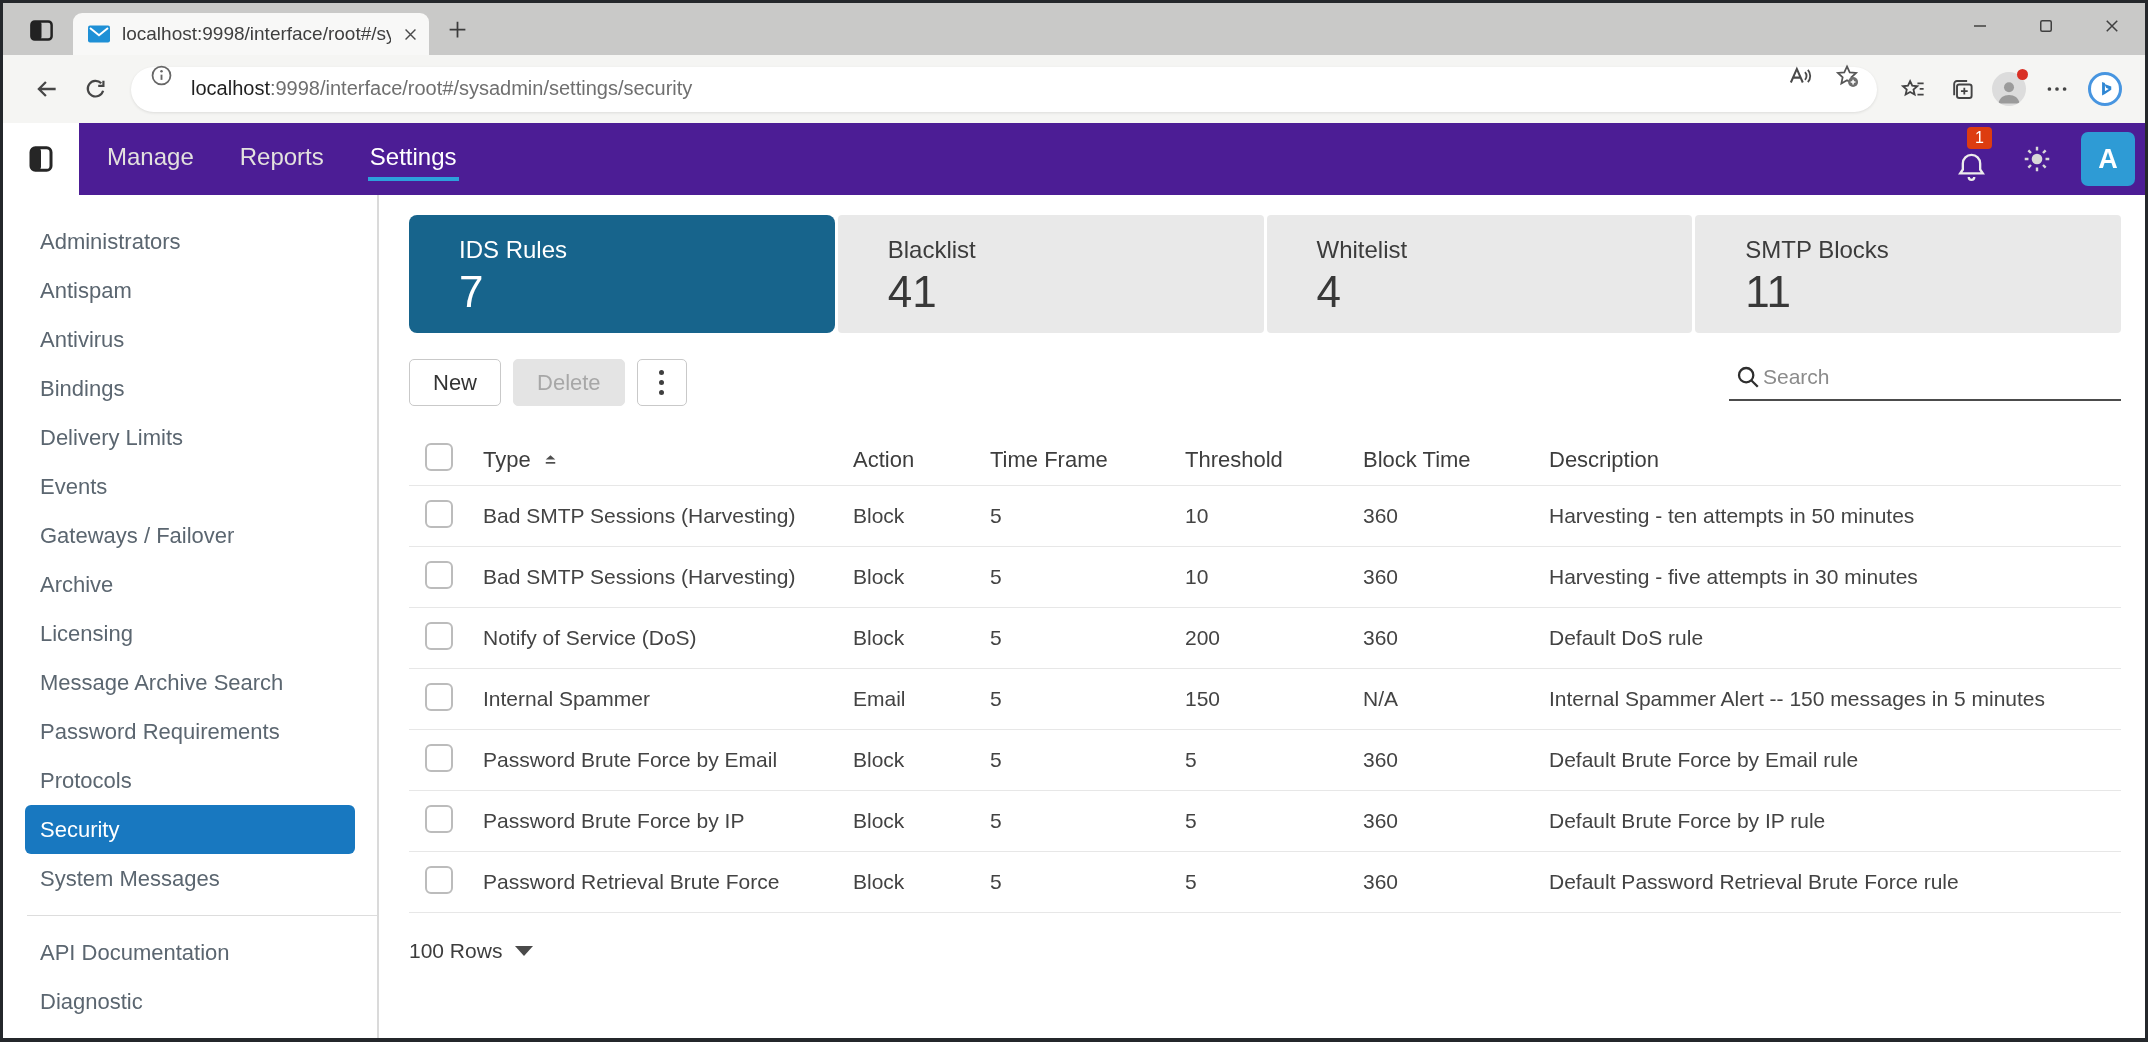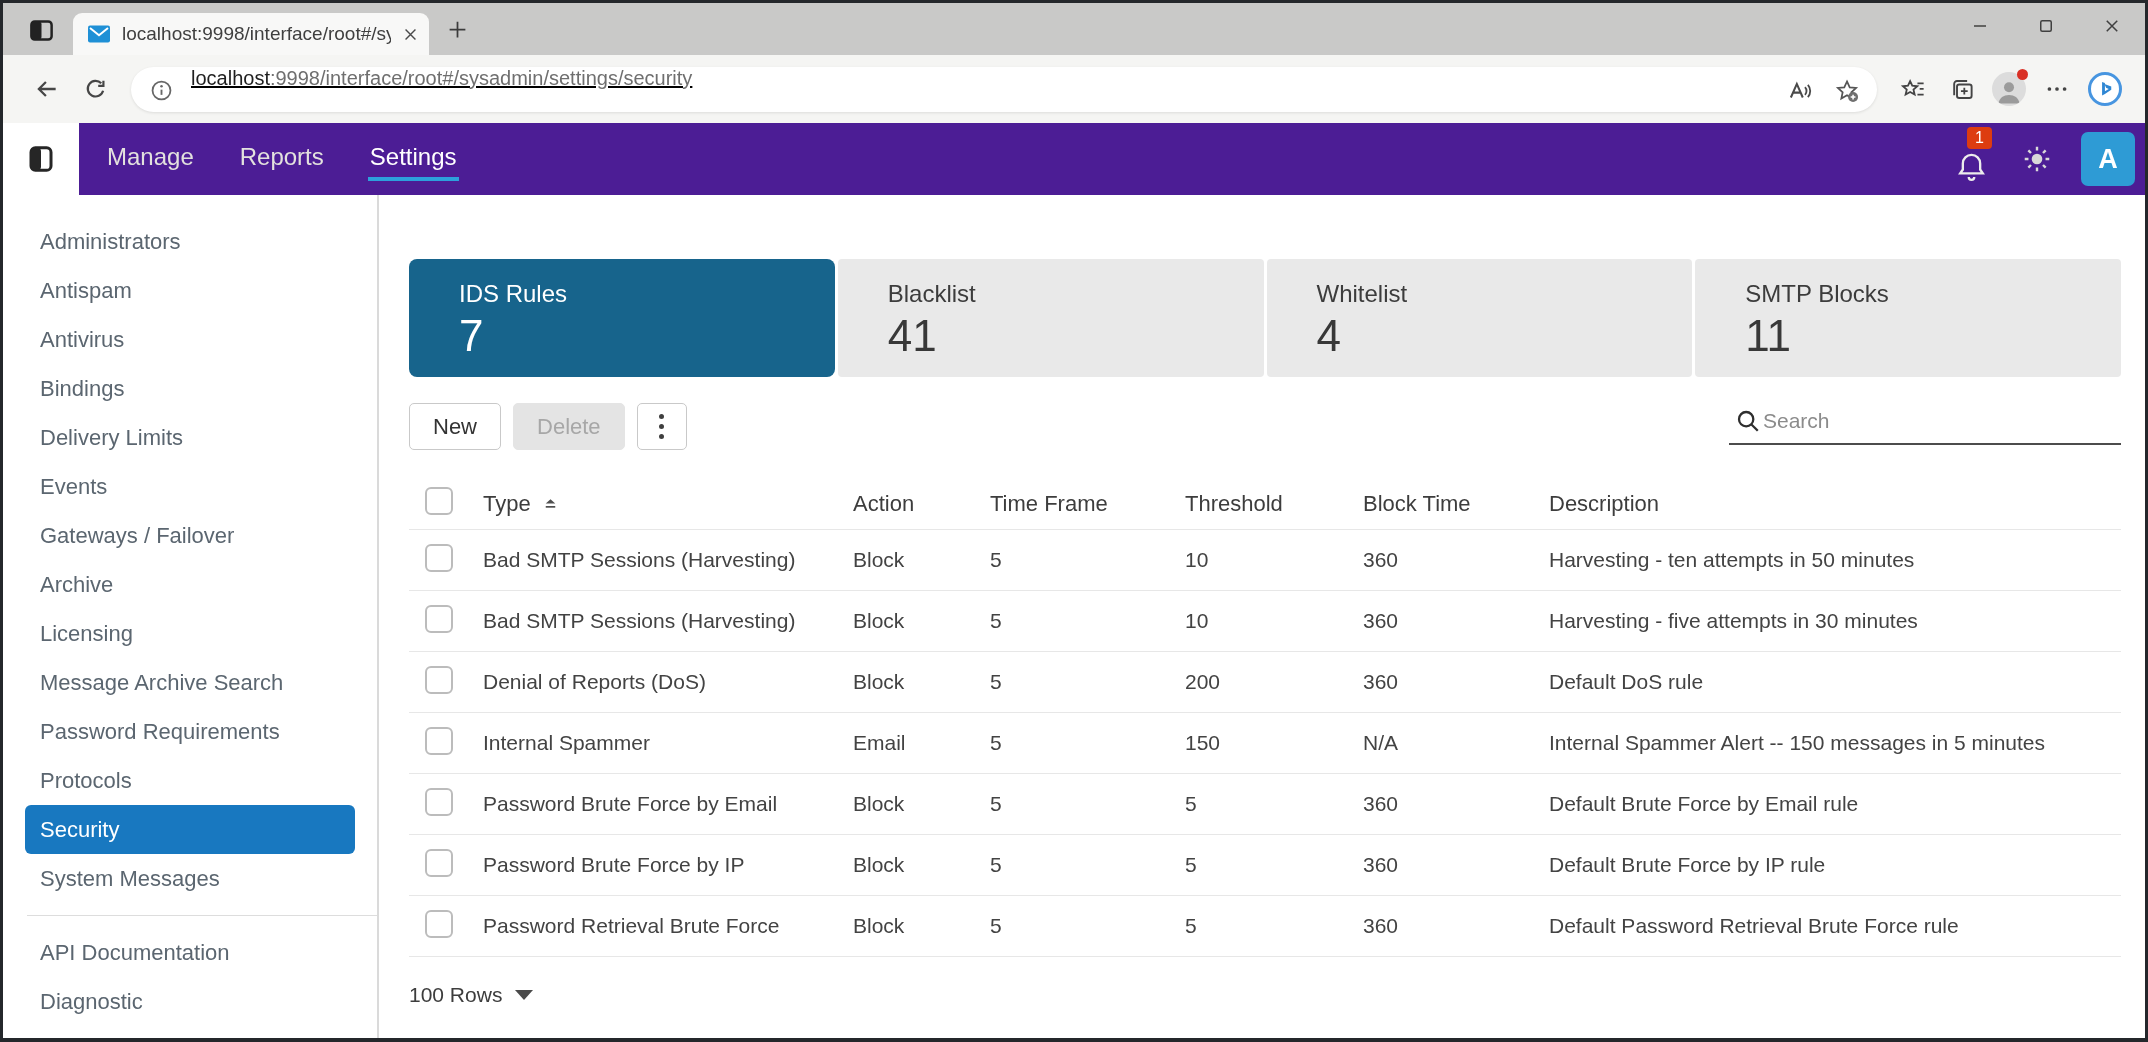--- a/index.html
+++ b/index.html
@@ -16,22 +16,22 @@
   .favicon { width: 24px; height: 24px; display: flex; align-items: center; justify-content: center; }
   .tab-title { flex: 1; font-size: 19px; color: #3f3f3f; white-space: nowrap; overflow: hidden; }
   .icon-btn { border: none; background: transparent; padding: 0; display: flex; align-items: center; justify-content: center; }
   .new-tab { width: 40px; height: 40px; margin: 0 0 6px 8px; }
   .win-controls { position: absolute; right: 0; top: 0; height: 46px; display: flex; }
   .win-btn { width: 66px; display: flex; align-items: center; justify-content: center; }
 
   
   .addressbar { height: 68px; background: #f5f5f3; display: flex; align-items: center; padding: 0 16px 0 20px; flex-shrink: 0; }
   .abar-ico { width: 48px; height: 48px; display: flex; align-items: center; justify-content: center; border: none; background: transparent; padding: 0; }
-  .urlbox { flex: 1; height: 45px; background: #fff; border-radius: 23px; display: flex; align-items: flex-start;
-            padding: 0 6px 12px 6px; margin: 0 12px; box-shadow: 0 1px 3px rgba(0,0,0,.10); text-decoration: underline; }
+  .urlbox { flex: 1; height: 45px; background: #fff; border-radius: 23px; display: flex; align-items: flex-end;
+            padding: 0 6px 12px 6px; margin: 0 12px; box-shadow: 0 1px 3px rgba(0,0,0,.10); }
   .url-text { flex: 1; font-size: 20px; color: #6f6f6f; white-space: nowrap; overflow: hidden; margin-left: 6px; }
   .url-host { color: #1f1f1f; }
   .profile-wrap { position: relative; }
   .profile-circle { width: 34px; height: 34px; border-radius: 50%; background: #dcdcdc; overflow: hidden;
                     display: flex; align-items: flex-end; justify-content: center; }
   .profile-dot { position: absolute; top: 4px; right: 5px; width: 11px; height: 11px; border-radius: 50%; background: #d93025; }
   .bing-circle { width: 34px; height: 34px; border-radius: 50%; border: 3px solid #4795e0; background: #fff;
                  display: flex; align-items: center; justify-content: center; }
 
   
@@ -49,21 +49,21 @@
             font-weight: bold; display: flex; align-items: center; justify-content: center; }
 
   
   .main { flex: 1; display: flex; min-height: 0; background: #fff; }
   .sidebar { width: 376px; border-right: 2px solid #dadada; padding-top: 22px; flex-shrink: 0; }
   .sb-item { height: 49px; display: flex; align-items: center; margin: 0 22px; padding: 0 15px;
              font-size: 22px; color: #5b6670; border-radius: 6px; cursor: default; }
   .sb-item.selected { background: #1878c0; color: #fff; }
   .sb-divider { height: 1px; background: #ddd; margin: 12px 0 12px 24px; }
 
-  .content { flex: 1; padding: 20px 24px 0 30px; min-width: 0; margin-top: 44px; }
+  .content { flex: 1; padding: 20px 24px 0 30px; min-width: 0; }
 
   
   .cards { display: flex; gap: 3px; }
   .card { flex: 1; height: 118px; background: #e9e9e9; border-radius: 4px; padding: 21px 0 0 50px; }
   .card.active { background: #17648c; border-radius: 8px; }
   .card-label { font-size: 24px; color: #3c3c3c; }
   .card-value { font-size: 44px; font-weight: 300; color: #383838; margin-top: 3px; }
   .card.active .card-label, .card.active .card-value { color: #fff; }
 
   
@@ -337,21 +337,21 @@
               <div class="cell"><span class="cbx"></span></div>
               <div class="cell">Bad SMTP Sessions (Harvesting)</div>
               <div class="cell">Block</div>
               <div class="cell">5</div>
               <div class="cell">10</div>
               <div class="cell">360</div>
               <div class="cell">Harvesting - five attempts in 30 minutes</div>
             </div>
             <div class="trow">
               <div class="cell"><span class="cbx"></span></div>
-              <div class="cell">Denial of Reports (DoS)</div>
+              <div class="cell">Notify of Service (DoS)</div>
               <div class="cell">Block</div>
               <div class="cell">5</div>
               <div class="cell">200</div>
               <div class="cell">360</div>
               <div class="cell">Default DoS rule</div>
             </div>
             <div class="trow">
               <div class="cell"><span class="cbx"></span></div>
               <div class="cell">Internal Spammer</div>
               <div class="cell">Email</div>

